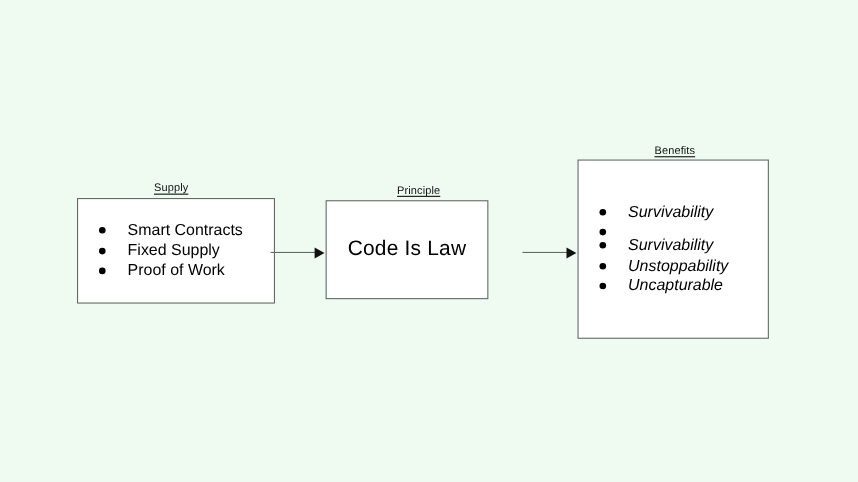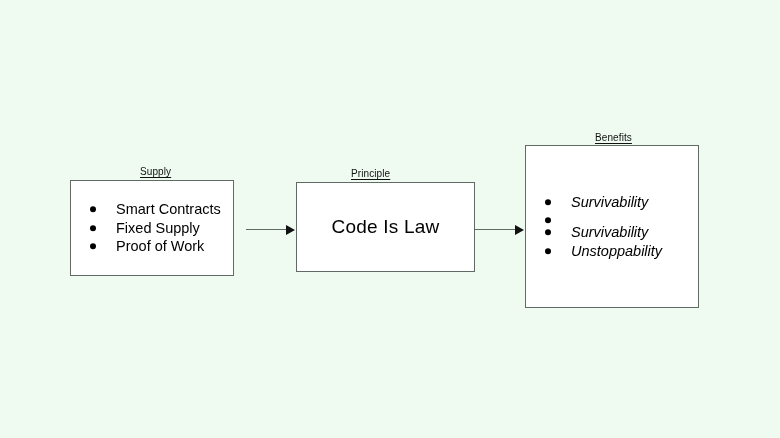--- a/index.html
+++ b/index.html
@@ -102,43 +102,43 @@
     border-left: 9px solid #111111;
   }
 </style>
 </head>
 <body>
 
 <div id="canvas">
 
   <div class="node-label" style="left:140px; top:166px;">Supply</div>
 
-  <div class="node" id="pillars-box" style="left:70px; top:180px; width:164px; height:96px;padding-left:24px;">
+  <div class="node" id="pillars-box" style="left:70px; top:180px; width:180px; height:96px;padding-left:24px;">
     <ul class="bullets" id="pillars-list">
       <li class="bullet-row">
         <span class="bullet-dot"></span>
         <span class="bullet-text">Smart Contracts</span>
       </li>
       <li class="bullet-row">
         <span class="bullet-dot"></span>
         <span class="bullet-text">Fixed Supply</span>
       </li>
       <li class="bullet-row">
         <span class="bullet-dot"></span>
         <span class="bullet-text">Proof of Work</span>
       </li>
     </ul>
   </div>
 
   <div class="connector" style="left:246px; top:229px; width:42px;"></div>
   <div class="arrowhead" style="left:286px; top:225px;"></div>
 
-  <div class="node-label" style="left:351px; top:168px;">Principle</div>
+  <div class="node-label" style="left:361px; top:168px;">Principle</div>
 
-  <div class="node" id="principle-box" style="left:296px; top:182px; width:179px; height:90px;">
+  <div class="node" id="principle-box" style="left:296px; top:182px; width:148px; height:90px;">
     <div class="node-center-text">Code Is Law</div>
   </div>
 
   <div class="connector" style="left:475px; top:229px; width:42px;"></div>
   <div class="arrowhead" style="left:515px; top:225px;"></div>
 
   <div class="node-label" style="left:595px; top:132px;">Benefits</div>
 
   <div class="node" id="benefits-box" style="left:525px; top:145px; width:174px; height:163px;font-style:italic;">
     <ul class="bullets" id="benefits-list">
@@ -150,16 +150,20 @@
         <span class="bullet-dot"></span>
       </li>
       <li class="bullet-row">
         <span class="bullet-dot"></span>
         <span class="bullet-text">Survivability</span>
       </li>
       <li class="bullet-row">
         <span class="bullet-dot"></span>
         <span class="bullet-text">Unstoppability</span>
       </li>
+      <li class="bullet-row">
+        <span class="bullet-dot"></span>
+        <span class="bullet-text">Uncapturable</span>
+      </li>
     </ul>
   </div>
 
 </div>
 
 </body></html>

